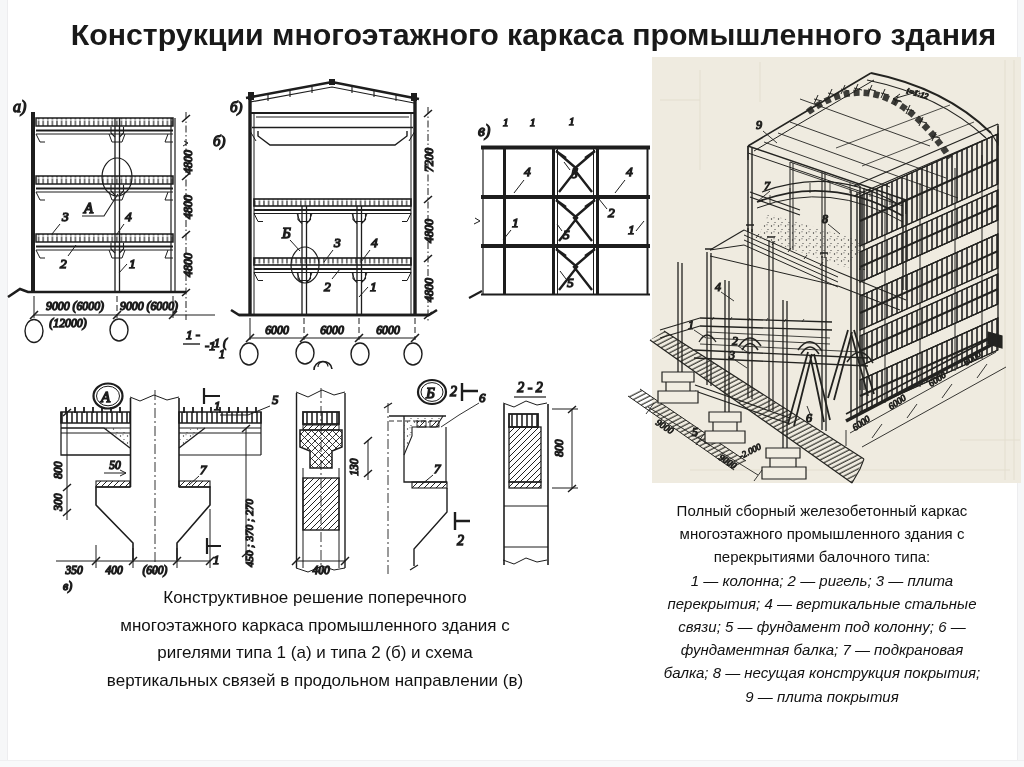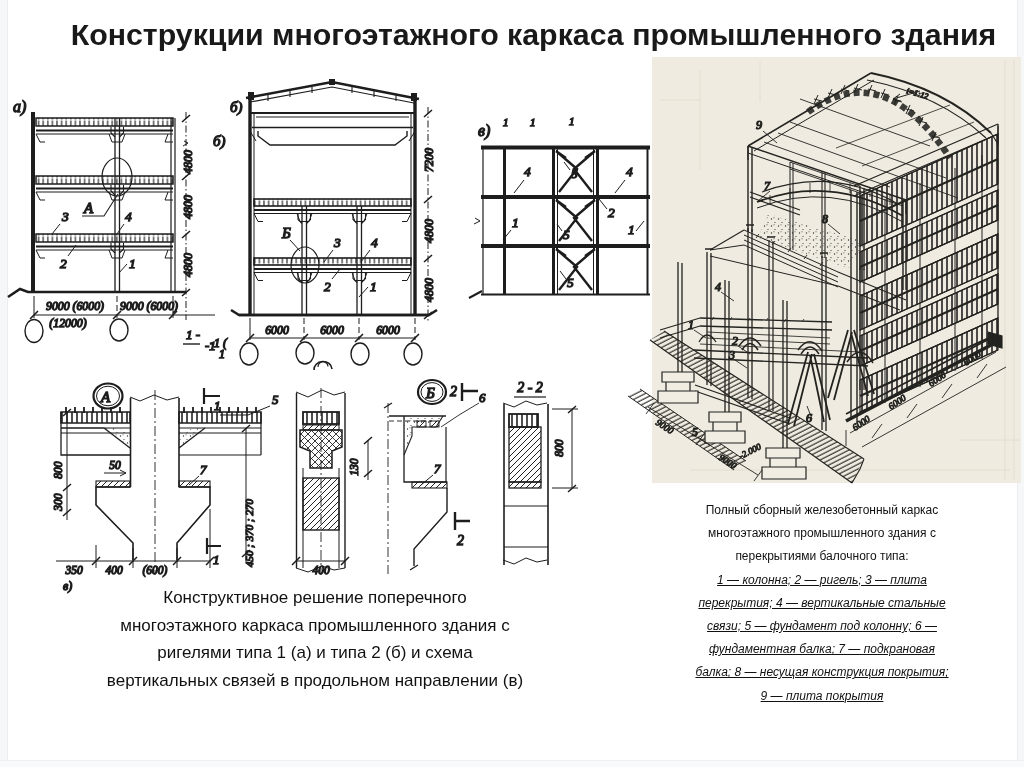--- a/index.html
+++ b/index.html
@@ -3,22 +3,22 @@
 <meta charset="utf-8">
 <style>
   html,body{margin:0;padding:0;}
   body{width:1024px;height:767px;background:#fff;font-family:"Liberation Sans",sans-serif;overflow:hidden;position:relative;}
   .edgeL{position:absolute;left:0;top:0;width:7px;height:767px;background:#f6f7f8;border-right:1px solid #ededef;}
   .edgeR{position:absolute;right:0;top:0;width:6px;height:767px;background:#f6f7f8;border-left:1px solid #ededef;}
   .edgeB{position:absolute;left:0;bottom:0;width:1024px;height:6px;background:#f8f9fa;border-top:1px solid #efeff1;}
   .title{position:absolute;left:0;top:18px;width:1067px;text-align:center;font-weight:bold;font-size:30.3px;color:#191919;letter-spacing:0px;}
   .cream{position:absolute;left:652px;top:57px;width:369px;height:426px;background:#efebe0;}
   .capL{position:absolute;left:15px;top:584px;width:600px;text-align:center;font-size:17px;line-height:27.5px;color:#111;}
-  .capR{position:absolute;left:626px;top:499px;width:392px;text-align:center;font-size:12px;line-height:23.2px;color:#111;}
-  .capR .it{font-style:italic;text-decoration:underline;}
+  .capR{position:absolute;left:626px;top:499px;width:392px;text-align:center;font-size:15px;line-height:23.2px;color:#111;}
+  .capR .it{font-style:italic;}
   svg{position:absolute;left:0;top:0;}
   text{font-family:"Liberation Serif",serif;font-style:italic;fill:#1b1b1b;}
 </style>
 </head>
 <body>
 <div class="edgeL"></div>
 <div class="edgeR"></div>
 <div class="edgeB"></div>
 <div class="cream"></div>
 <div class="title">Конструкции многоэтажного каркаса промышленного здания</div>

